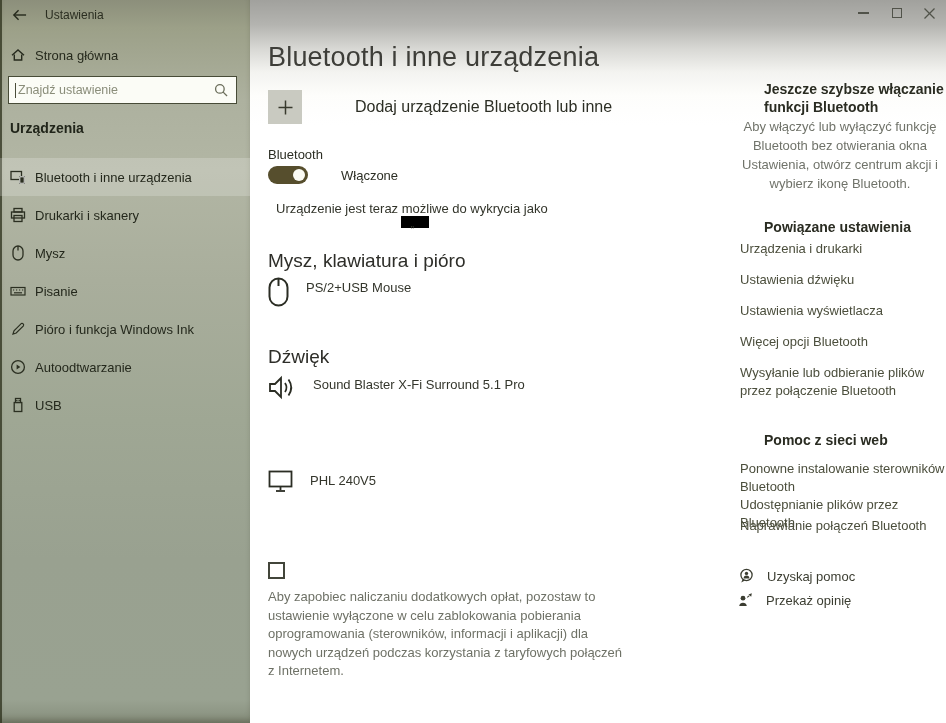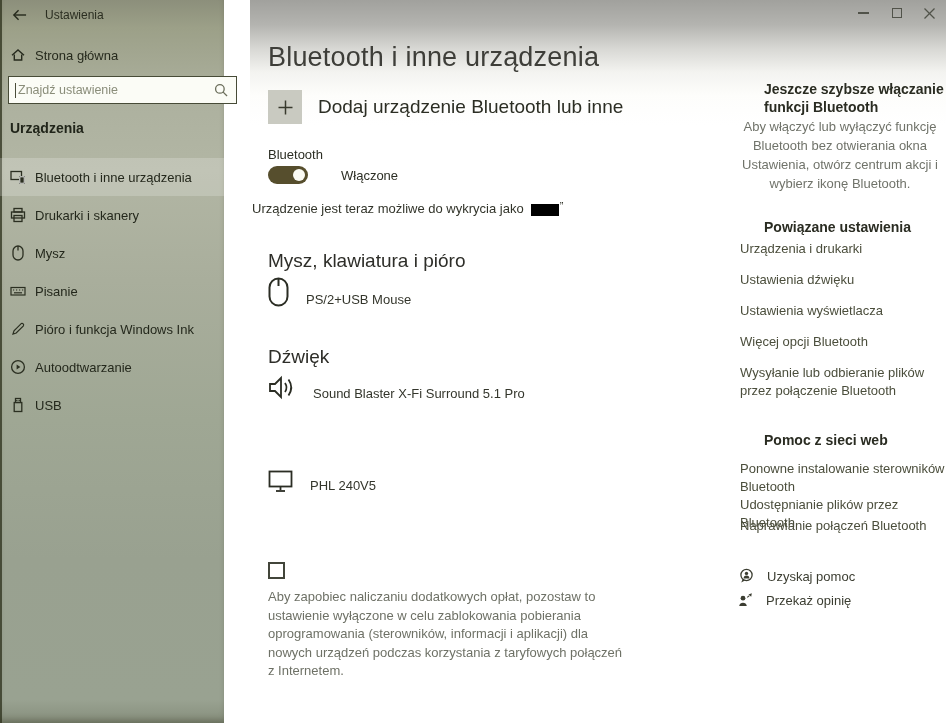--- a/index.html
+++ b/index.html
@@ -3,21 +3,21 @@
 <meta charset="utf-8">
 <style>
   * { margin:0; padding:0; box-sizing:border-box; }
   html,body { width:946px; height:723px; overflow:hidden; }
   body { font-family:"Liberation Sans","DejaVu Sans",sans-serif; background:#ffffff; position:relative; }
 
   .window { position:absolute; inset:0; }
 
   
   .sidebar {
-    position:absolute; left:0; top:0; width:224px; height:723px;
+    position:absolute; left:0; top:0; width:250px; height:723px;
     background:linear-gradient(180deg,#8c8f7b 0px,#9ca088 28px,#adb19f 100px,#b2b6a4 170px,#a9ae9c 280px,#9fa794 420px,#99a190 560px,#99a291 700px,#868e7c 723px);
     box-shadow: inset 2px 0 0 rgba(45,50,28,0.75), inset 0 -5px 6px -2px rgba(45,50,28,0.35);
   }
   .side-titlebar { position:absolute; left:0; top:0; height:30px; width:250px; display:flex; align-items:center; }
   .back-btn { width:38px; height:30px; display:flex; align-items:center; justify-content:center; color:#262a1c; }
   .app-title { font-size:12px; color:#2b2e21; margin-left:7px; }
 
   .home-row { position:absolute; left:10px; top:47px; display:flex; align-items:center; gap:9px; color:#262a1d; }
   .home-row .lbl { font-size:13px; }
 
@@ -48,34 +48,34 @@
   }
   .win-controls { position:absolute; top:0; right:0; display:flex; }
   .win-btn { width:33px; height:26px; display:flex; align-items:center; justify-content:center; color:#51534a; }
   .min-shape { width:11px; height:2px; background:#51534a; }
   .max-shape { width:10px; height:10px; border:1.5px solid #51534a; }
 
   h1.page-title { position:absolute; left:18px; top:42px; font-size:27px; font-weight:300; color:#3e3e39; letter-spacing:0.2px; }
 
   .add-row { position:absolute; left:18px; top:90px; display:flex; align-items:center; gap:16px; }
   .add-btn { width:34px; height:34px; background:#c9cac1; display:flex; align-items:center; justify-content:center; color:#383a2e; }
-  .add-lbl { font-size:19px; color:#2c2e24; }
+  .add-lbl { font-size:16px; color:#2c2e24;margin-left:37px; }
 
   .bt-label { position:absolute; left:18px; top:147px; font-size:13px; color:#2c2e24; }
   .toggle-row { position:absolute; left:18px; top:166px; display:flex; align-items:center; gap:33px; }
   .toggle { width:40px; height:18px; border-radius:9px; background:#564e2d; position:relative; }
   .toggle .knob { position:absolute; right:3px; top:3px; width:12px; height:12px; border-radius:50%; background:#fbfbf4; }
   .toggle-state { font-size:13px; color:#2c2e24; }
 
-  .discover-row { position:absolute; left:2px; top:201px; display:flex; align-items:flex-end; font-size:13px; color:#32342a; }
+  .discover-row { position:absolute; left:26px; top:201px; display:flex; align-items:center; font-size:13px; color:#32342a;flex-direction:column; }
   .redaction { width:28px; height:12px; background:#000; margin-left:7px; }
   .red-suffix { font-size:11px; color:#32342a; margin-left:1px; position:relative; top:-4px; }
 
   .sec-title { position:absolute; left:18px; font-size:19px; font-weight:400; color:#2e2e29; }
-  .dev-row { position:absolute; left:18px; display:flex; align-items:flex-end; gap:17px; color:#2b2d24; }
+  .dev-row { position:absolute; left:18px; display:flex; align-items:flex-start; gap:17px; color:#2b2d24; }
   .dev-row .dico { display:flex; color:#2b2d24; }
   .dev-name { font-size:13px; color:#34362c; padding-top:3px; }
 
   .metered-check { position:absolute; left:18px; top:562px; display:flex; align-items:center; gap:13px; }
   .checkbox { width:17px; height:17px; border:2px solid #42453a; background:#ffffff; }
   .check-lbl { font-size:13.5px; color:#2b2d23; }
   .metered-desc { position:absolute; left:18px; top:588px; width:356px; font-size:13px; line-height:18.5px; color:#6e7166; }
 
   
   .aside-title { position:absolute; left:490px; width:205px; font-size:14px; font-weight:600; color:#2a2c22; line-height:18px;margin-left:24px; }

